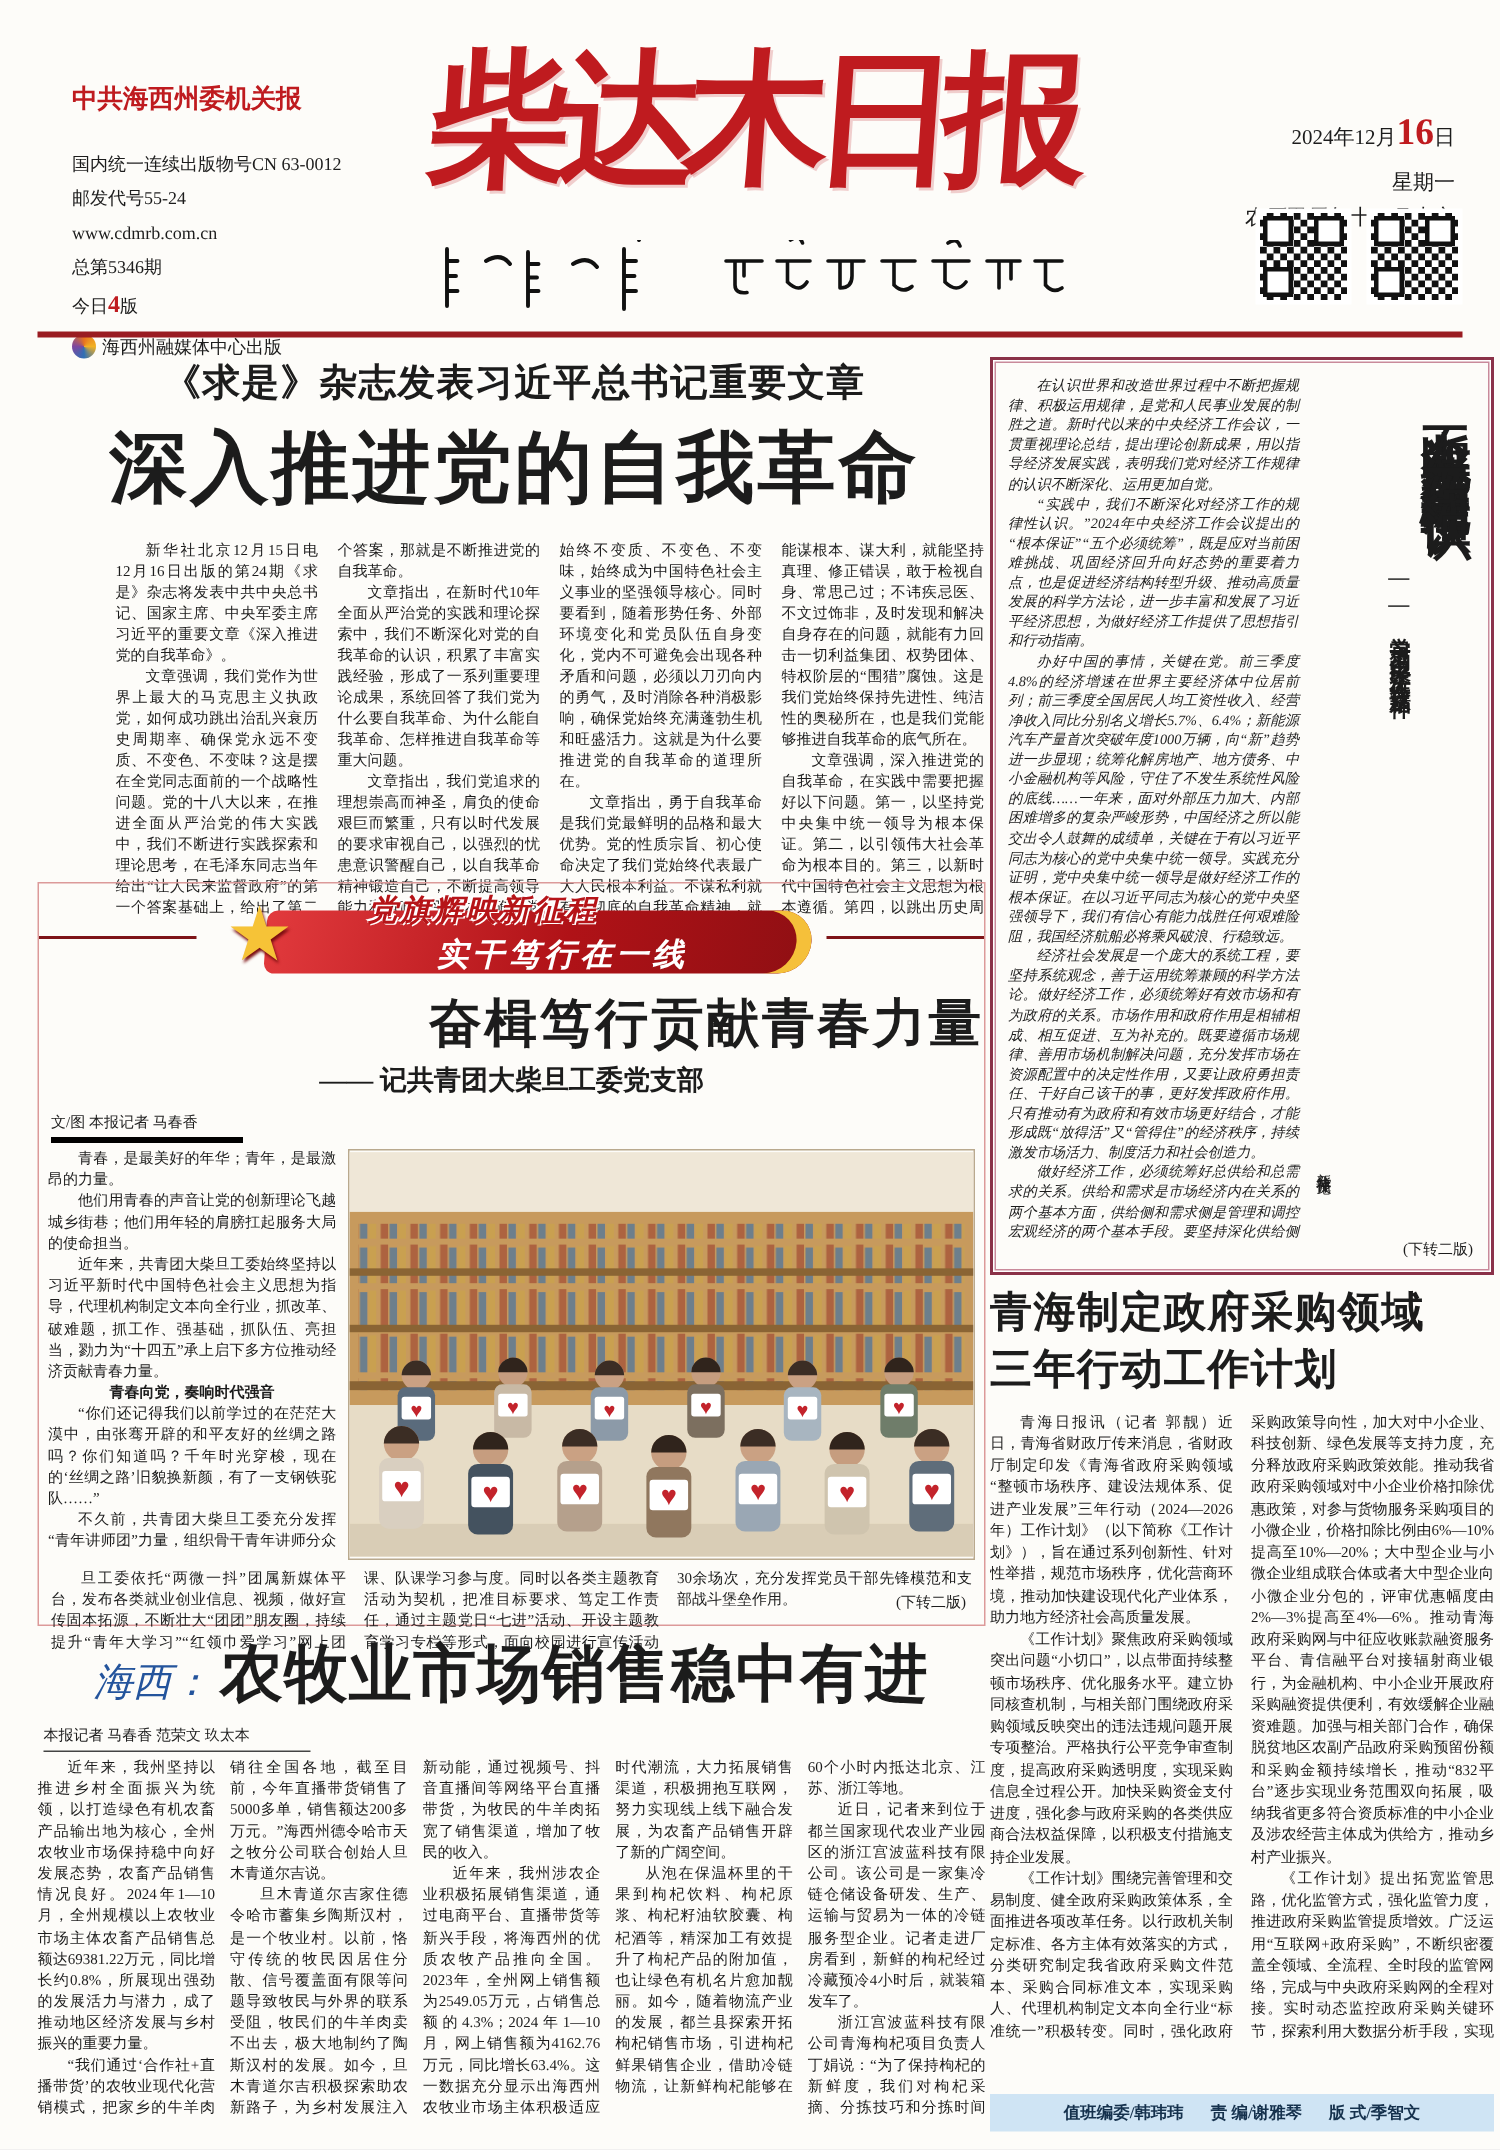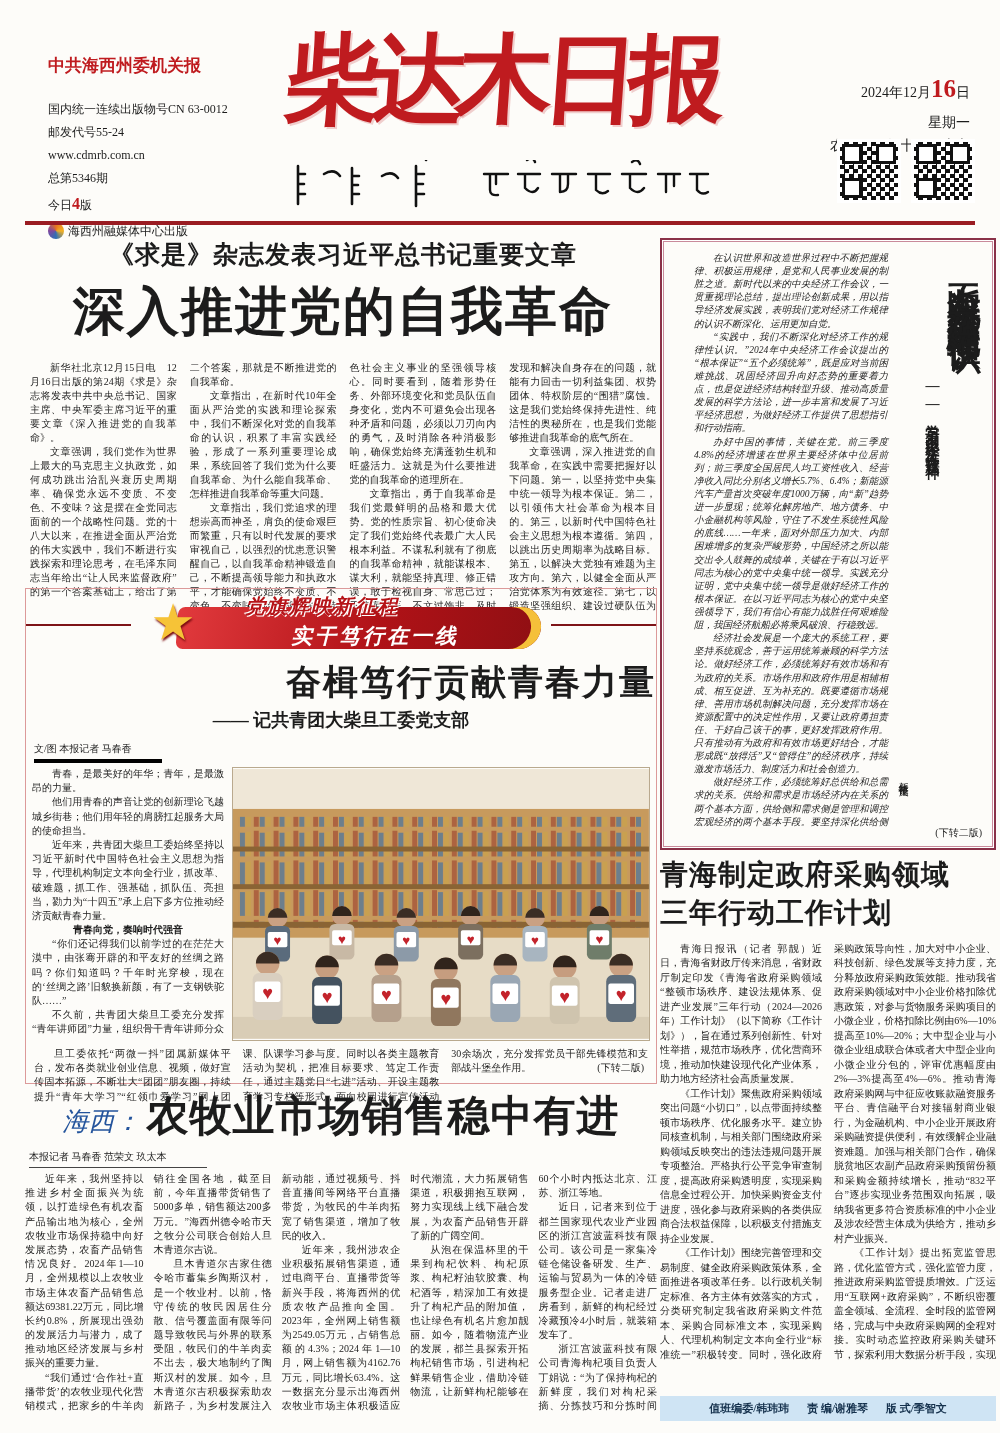--- a/index.html
+++ b/index.html
@@ -24,25 +24,25 @@
   .qr::before,.qr::after{content:'';position:absolute;width:14px;height:14px;border:3px solid #111;background:#fff;}
   .qr::before{left:2px;top:2px;}
   .qr::after{right:2px;top:2px;}
   .qr i{position:absolute;left:2px;bottom:2px;width:14px;height:14px;border:3px solid #111;background:#fff;}
   .rule{position:absolute;left:25px;top:221px;width:950px;height:4px;background:#9a1c22;}
   
   .lead{position:absolute;left:30px;top:238px;width:626px;}
   .lead .kicker{text-align:center;font-size:25px;font-weight:900;font-family:"Liberation Sans","DejaVu Sans",sans-serif;letter-spacing:1px;}
   .lead h1{margin:6px 0 14px;text-align:center;font-size:52px;font-weight:900;letter-spacing:2px;
            font-family:"Liberation Sans","DejaVu Sans",sans-serif;}
-  .lead-body{height:252px;overflow:hidden;columns:4;column-gap:13px;font-size:10px;line-height:1.4;text-align:justify;}
+  .lead-body{height:252px;overflow:hidden;columns:4;column-gap:13px;font-size:10px;line-height:1.4;text-align:justify;margin-left:47px;}
   .para{margin:0;text-indent:2em;}
   
   .econ-box{position:absolute;left:660px;top:238px;width:336px;height:612px;border:2px solid #8a3148;
-            box-shadow:inset 0 0 0 1px #fff,inset 0 0 0 2px #c98a9b;background:#fdfcf9;box-sizing:border-box;display:flex;padding-left:22px;}
+            box-shadow:inset 0 0 0 1px #fff,inset 0 0 0 2px #c98a9b;background:#fdfcf9;box-sizing:border-box;display:flex;}
   .econ-text{width:208px;padding:12px 4px 10px 10px;font-size:9.5px;line-height:1.38;font-style:italic;
              text-align:justify;height:588px;overflow:hidden;box-sizing:border-box;}
   .econ-title{position:relative;flex:1;writing-mode:vertical-rl;text-orientation:upright;padding:18px 8px 10px 0;}
   .econ-title h2{margin:0;font-size:33px;font-weight:900;letter-spacing:4px;font-family:"Liberation Sans","DejaVu Sans",sans-serif;}
   .econ-sub{margin-top:120px;font-size:14px;font-weight:700;letter-spacing:3px;padding-left:6px;}
   .econ-byline{position:absolute;left:4px;bottom:68px;font-size:10px;letter-spacing:1px;}
   .jump{position:absolute;right:12px;bottom:8px;font-size:10px;}
   
   .youth-box{position:absolute;left:25px;top:588px;width:632px;height:496px;border:1px solid #dc9a9a;box-sizing:border-box;}
   .banner-row{display:flex;align-items:center;margin-top:8px;}

